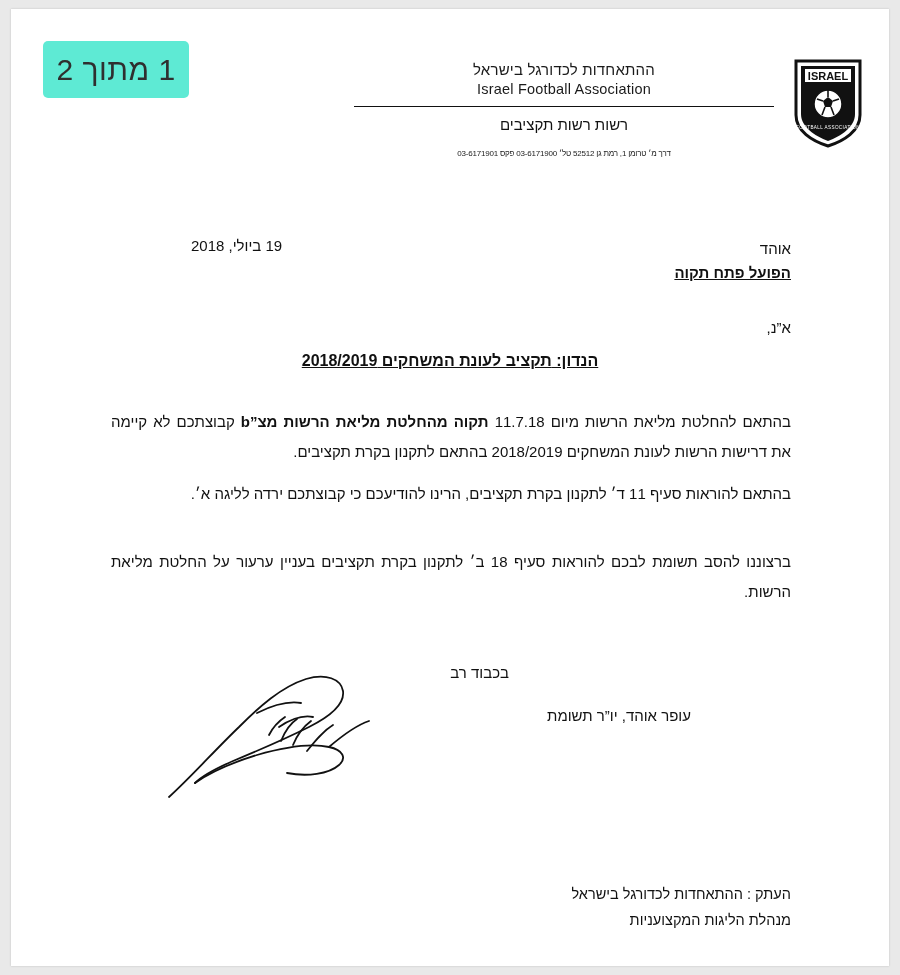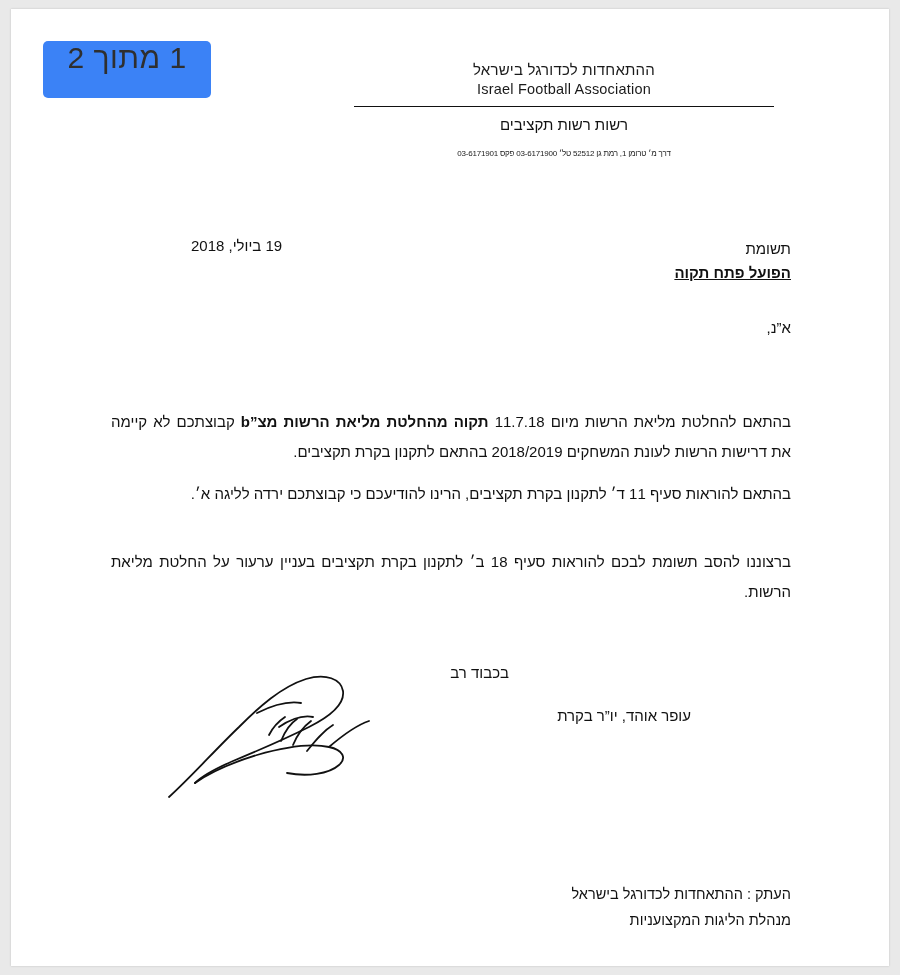--- a/index.html
+++ b/index.html
@@ -20,25 +20,26 @@
     top: 9px;
     width: 878px;
     height: 957px;
     background: #ffffff;
     box-shadow: 0 0 2px rgba(0,0,0,0.18);
   }
   .page-badge {
     position: absolute;
     left: 32px;
     top: 32px;
-    width: 168px;
+    width: 146px;
     height: 57px;
-    background: #3b82f6;
+    background: #5eead4;
     border-radius: 5px;
     display: flex;
+    align-items: center;
     justify-content: center;
     direction: rtl;
   }
   .page-badge span {
     font-size: 30px;
     color: #2f2f2f;
     letter-spacing: 0.5px;
   }
   
   .letterhead {
@@ -197,47 +198,62 @@
   </div>
 
   <div class="letterhead">
     <div class="lh-line1">ההתאחדות לכדורגל בישראל</div>
     <div class="lh-line2">Israel Football Association</div>
     <div class="lh-rule"></div>
     <div class="lh-line3">רשות רשות תקציבים</div>
     <div class="lh-line4">דרך מ׳ טרומן 1, רמת גן 52512  טל׳ 03-6171900  פקס 03-6171901</div>
   </div>
 
+  <div class="crest">
+    <svg viewBox="0 0 72 92" width="72" height="92" xmlns="http://www.w3.org/2000/svg">
+      <path d="M4 4 H68 V58 C68 74 52 84 36 89 C20 84 4 74 4 58 Z" fill="#ffffff" stroke="#111" stroke-width="3"></path>
+      <path d="M9 9 H63 V57 C63 70 49 79 36 84 C23 79 9 70 9 57 Z" fill="#111"></path>
+      <rect x="13" y="12" width="46" height="13" fill="#ffffff"></rect>
+      <text x="36" y="23" font-family="Liberation Sans, sans-serif" font-size="11" font-weight="bold" text-anchor="middle" fill="#111">ISRAEL</text>
+      <circle cx="36" cy="47" r="14" fill="#ffffff" stroke="#111" stroke-width="1.5"></circle>
+      <polygon points="36,40 41,44 39,50 33,50 31,44" fill="#111"></polygon>
+      <path d="M36,33 L36,40 M25,42 L31,44 M47,42 L41,44 M30,58 L33,50 M42,58 L39,50" stroke="#111" stroke-width="1.6" fill="none"></path>
+      <text x="36" y="72" font-family="Liberation Sans, sans-serif" font-size="4.6" text-anchor="middle" fill="#ffffff" letter-spacing="0.4">FOOTBALL ASSOCIATION</text>
+    </svg>
+  </div>
 
   <div class="doc-body">
 
     <div class="addressee">
-      <div>תשומת</div>
+      <div>אוהד</div>
       <div class="club">הפועל פתח תקוה</div>
     </div>
 
     <div class="date">19 ביולי, 2018</div>
 
     <div class="salutation">א”נ,</div>
 
+    <div class="subject">
+      <u><span>הנדון: </span><span>תקציב לעונת המשחקים 2018/2019</span></u>
+    </div>
 
     <div class="para p1">
       <span>בהתאם להחלטת מליאת הרשות מיום 11.7.18 </span><span class="bold">תקוה מהחלטת מליאת הרשות מצ”b</span><span> קבוצתכם לא קיימה את דרישות הרשות לעונת המשחקים 2018/2019 בהתאם לתקנון בקרת תקציבים.</span>
     </div>
 
     <div class="para p2">
       <span>בהתאם להוראות סעיף 11 ד׳ לתקנון בקרת תקציבים, הרינו להודיעכם כי קבוצתכם ירדה לליגה א׳.</span>
     </div>
 
     <div class="para p3">
       <span>ברצוננו להסב תשומת לבכם להוראות סעיף  18 ב׳ לתקנון בקרת תקציבים בעניין ערעור על החלטת מליאת הרשות.</span>
     </div>
 
     <div class="sig-block">בכבוד רב</div>
-    <div class="sig-name">עופר אוהד, יו”ר בקרת</div>
+    <div class="sig-name">עופר אוהד, יו”ר תשומת</div>
 
     <svg class="signature-svg" viewBox="0 0 270 155" xmlns="http://www.w3.org/2000/svg">
       <g fill="none" stroke="#111" stroke-width="1.8" stroke-linecap="round">
         <path d="M8 140 C30 120 55 92 78 70 C98 50 120 30 145 22 C165 16 180 22 182 34 C184 48 168 60 148 70 C124 82 96 94 72 104 C56 111 42 118 34 126"></path>
         <path d="M34 126 C48 116 70 106 96 98 C124 90 150 86 168 90 C182 93 186 101 178 108 C168 117 146 120 126 116"></path>
         <path d="M96 56 C112 48 128 44 140 46"></path>
         <path d="M118 70 C130 62 142 58 152 60"></path>
         <path d="M108 78 C112 70 118 64 124 60"></path>
         <path d="M120 84 C124 74 130 66 136 62"></path>
         <path d="M132 88 C136 78 142 70 150 64"></path>

